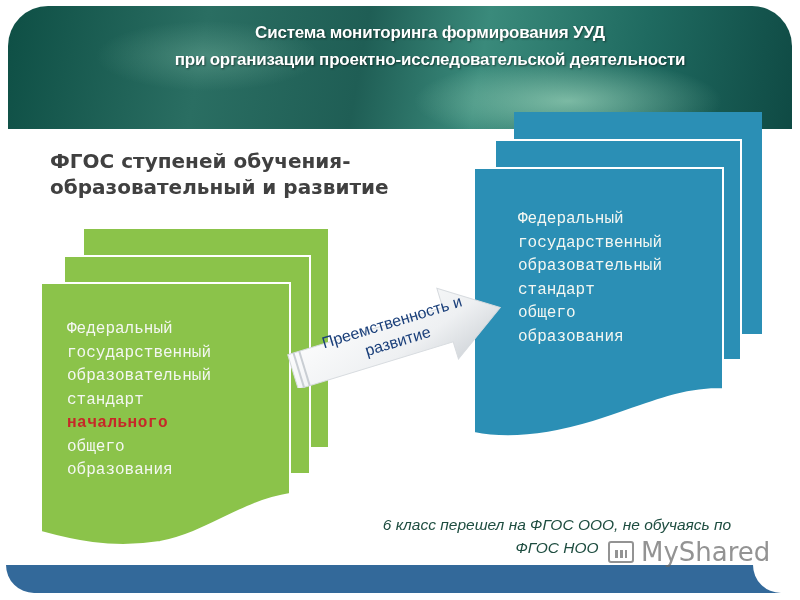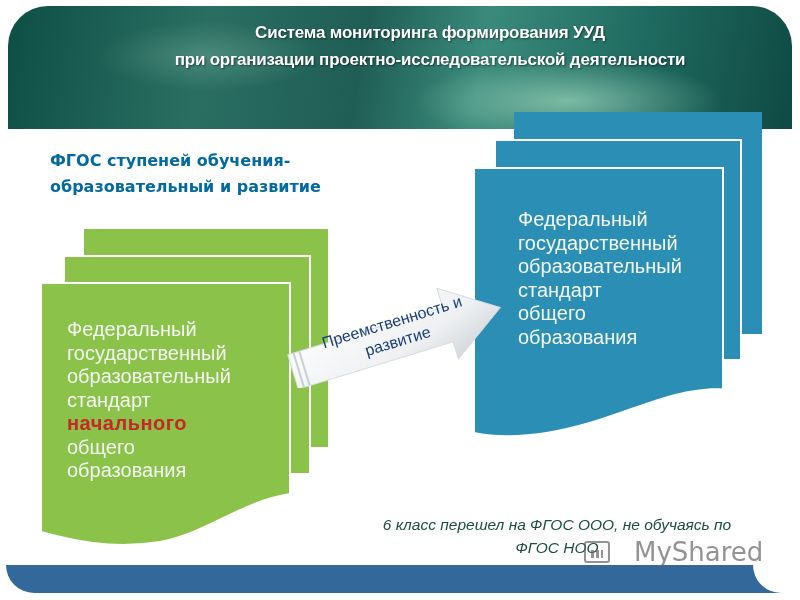--- a/index.html
+++ b/index.html
@@ -22,35 +22,35 @@
       color: #ffffff; font-weight: bold; font-size: 17px;
       text-shadow: 1px 1px 2px rgba(0,0,0,0.5);
       font-family: "Liberation Sans", sans-serif;
       letter-spacing: -0.2px;
     }
     .header .title1 { top: 17px; left: 30px; }
     .header .title2 { top: 44px; left: 30px; }
 
     .subtitle {
       position: absolute; left: 50px; top: 148px;
-      color: #0369a1; font-weight: bold; font-size: 16px; line-height: 26px;
+      color: #404040; font-weight: bold; font-size: 20px; line-height: 26px;
       font-family: "DejaVu Sans", sans-serif;
     }
 
     .doc-green { position: absolute; background: #8bc34a; }
     .doc-green.back1 { left: 82px; top: 229px; width: 248px; height: 220px; border: 2px solid #ffffff; border-top:none; }
     .doc-green.back2 { left: 63px; top: 255px; width: 248px; height: 220px; border: 2px solid #fff; }
     .doc-blue { position: absolute; background: #2b8fb5; }
     .doc-blue.back1 { left: 514px; top: 112px; width: 248px; height: 222px; }
     .doc-blue.back2 { left: 494px; top: 139px; width: 248px; height: 222px; border: 2px solid #fff; }
 
     .front-svg { position: absolute; }
     .doc-text {
-      position: absolute; color: #f4f7f2; font-size: 20px; line-height: 23.5px;
-      font-family: Liberation Sans, sans-serif;
+      position: absolute; color: #f4f7f2; font-size: 16px; line-height: 23.5px;
+      font-family: Liberation Mono, monospace;
     }
     .doc-text .hl { color: #c62828; font-weight: bold; letter-spacing: 0.5px; }
 
     .arrow { position: absolute; left: 278px; top: 278px; width: 230px; height: 110px; }
     .arrow-label {
       position: absolute; left: 300px; top: 312px; width: 190px;
       transform: rotate(-17deg); transform-origin: center;
       text-align: center; color: #1a3f7a; font-size: 16px; line-height: 20px;
       font-family: "Liberation Sans", sans-serif;
     }
@@ -62,23 +62,23 @@
     }
     .footer-bar {
       position: absolute; left: 6px; top: 565px; width: 786px; height: 28px;
       background: #33699a; border-radius: 0 0 0 30px;
     }
     .footer-bar .rcurve {
       position: absolute; right: -1px; top: 0; width: 40px; height: 28px;
       background: #fff; border-radius: 0 0 0 40px;
     }
     .watermark {
-      position: absolute; left: 584px; top: 537px; color: #666; font-size: 26px;
+      position: absolute; left: 608px; top: 537px; color: #666; font-size: 26px;
       font-family: "DejaVu Sans", sans-serif; opacity: 0.7;
-      display: flex; align-items: center; gap: 24px;
+      display: flex; align-items: center; gap: 7px;
     }
     .watermark .wm-icon {
       width: 26px; height: 22px; border: 2px solid #666; border-radius: 3px; position: relative;
     }
     .watermark .wm-icon::after {
       content: ""; position: absolute; left: 5px; bottom: 3px; width: 12px; height: 8px;
       background: linear-gradient(90deg,#666 0 3px,transparent 3px 5px,#666 5px 8px,transparent 8px 10px,#666 10px 12px);
     }
   </style>
 </head>

